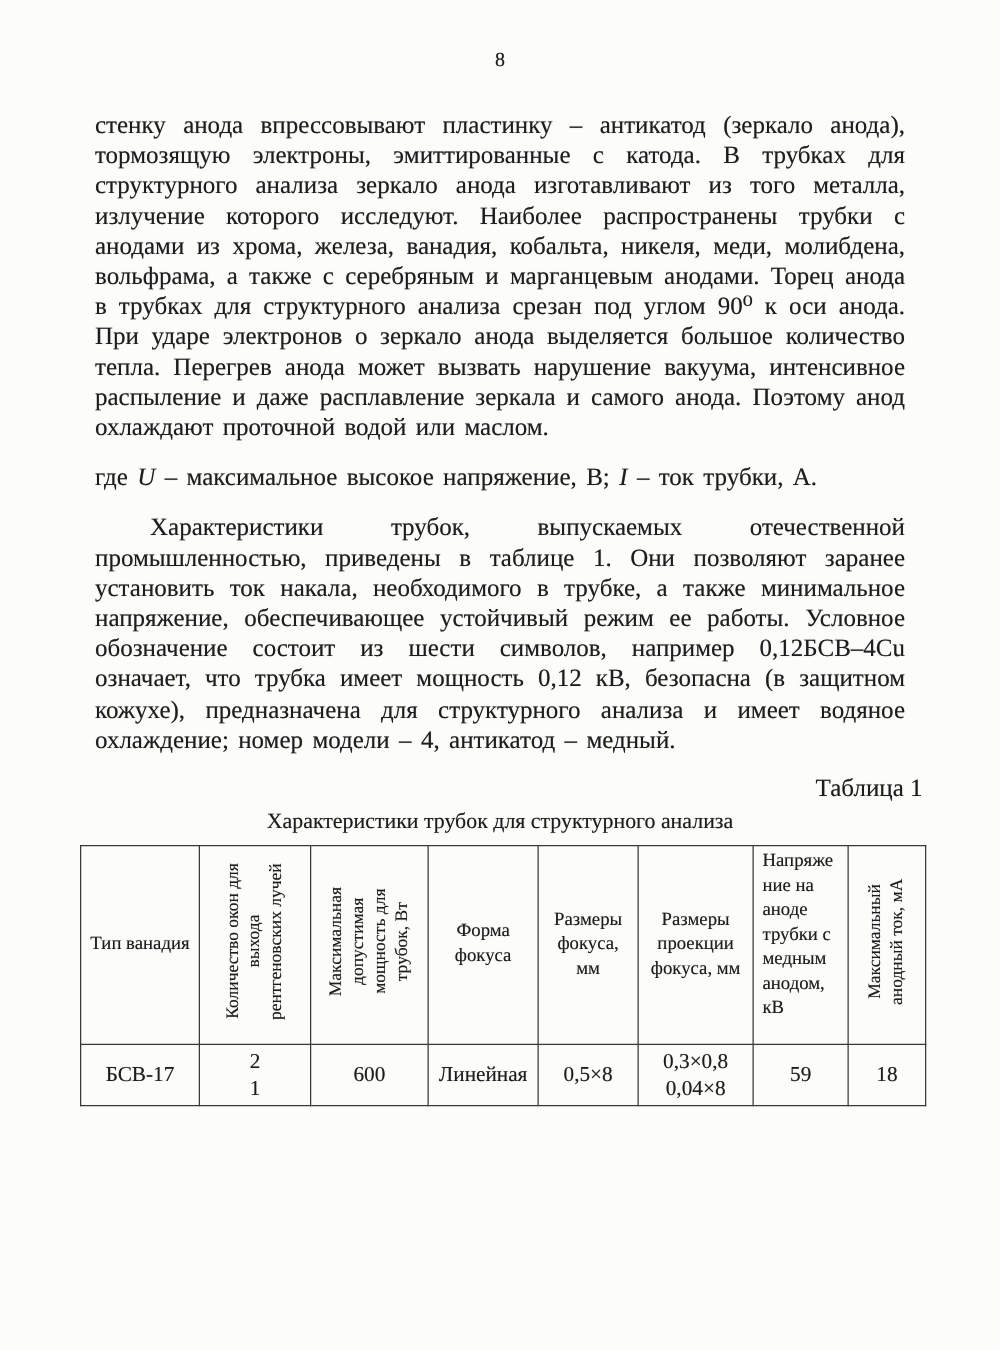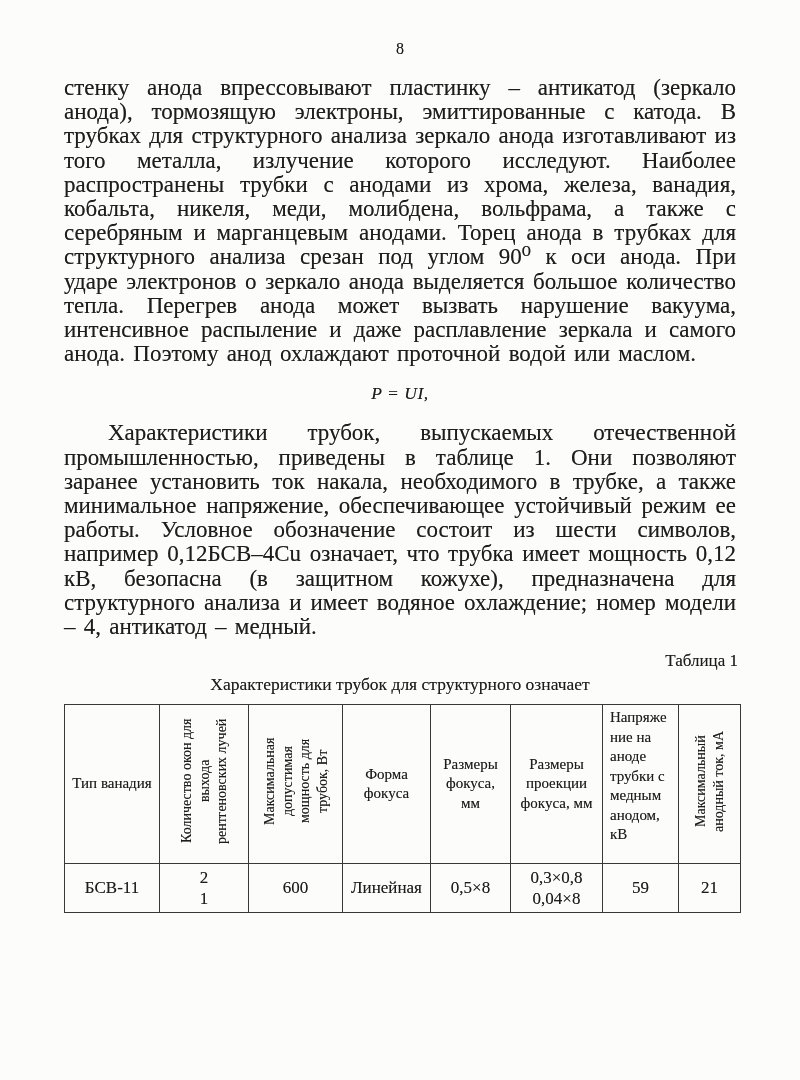--- a/index.html
+++ b/index.html
@@ -18,38 +18,38 @@
   }
   .pageno {
     text-align: center;
     padding-top: 40px;
     font-size: 16px;
   }
   .content {
     padding: 14px 60px 0 60px;
   }
   p.para {
-    margin: 4px;
+    margin: 16px;
     text-align: justify;
-    font-size: 23px;
+    font-size: 20px;
     line-height: 24.2px;
     word-spacing: 2.5px;
   }
   p.indent { text-indent: 44px; }
   .formula {
     text-align: center;
     font-style: italic;
     font-size: 17.5px;
     letter-spacing: 0.5px;
     margin: 17px 0 17px 0;
   }
   .var { font-style: italic; }
   .tbl-label {
     text-align: right;
-    font-size: 17px;
+    font-size: 20px;
     margin-top: 12px;
     padding-right: 2px;
   }
   .tbl-title {
     text-align: center;
     font-size: 17.5px;
     margin: 3px 0 9px 0;
   }
   table.char-table {
     border-collapse: collapse;
@@ -96,30 +96,28 @@
 
 <div class="page scan-text">
 
   <div class="pageno">8</div>
 
   <div class="content">
 
     <p class="para">стенку анода впрессовывают пластинку – антикатод (зеркало анода), тормозящую электроны, эмиттированные с катода. В трубках для структурного анализа зеркало анода изготавливают из того металла, излучение которого исследуют. Наиболее распространены трубки с анодами из хрома, железа, ванадия, кобальта, никеля, меди, молибдена, вольфрама, а также с серебряным и марганцевым анодами. Торец анода в трубках для структурного анализа срезан под углом 90⁰ к оси анода. При ударе электронов о зеркало анода выделяется большое количество тепла. Перегрев анода может вызвать нарушение вакуума, интенсивное распыление и даже расплавление зеркала и самого анода. Поэтому анод охлаждают проточной водой или маслом.</p>
 
 
-    <div class="formula">
-      <span>P = UI,</span>
-    </div>
 
+    <p class="para"><span>где </span><span class="var">U</span><span> – максимальное высокое напряжение, В; </span><span class="var">I</span><span> – ток трубки, А.</span></p>
 
 
     <p class="para indent">Характеристики трубок, выпускаемых отечественной промышленностью, приведены в таблице 1. Они позволяют заранее установить ток накала, необходимого в трубке, а также минимальное напряжение, обеспечивающее устойчивый режим ее работы. Условное обозначение состоит из шести символов, например 0,12БСВ–4Cu означает, что трубка имеет мощность 0,12 кВ, безопасна (в защитном кожухе), предназначена для структурного анализа и имеет водяное охлаждение; номер модели – 4, антикатод – медный.</p>
 
     <div class="tbl-label">Таблица 1</div>
-    <div class="tbl-title">Характеристики трубок для структурного означает</div>
+    <div class="tbl-title">Характеристики трубок для структурного анализа</div>
 
     <table class="char-table">
       <colgroup>
         <col style="width:95px">
         <col style="width:89px">
         <col style="width:94px">
         <col style="width:88px">
         <col style="width:80px">
         <col style="width:92px">
         <col style="width:76px">
@@ -132,28 +130,28 @@
           <th><span class="vert">Максимальная допустимая мощность для трубок, Вт</span></th>
           <th><span>Форма фокуса</span></th>
           <th><span>Размеры фокуса, мм</span></th>
           <th><span>Размеры проекции фокуса, мм</span></th>
           <th class="left"><span>Напряжение на аноде трубки с медным анодом, кВ</span></th>
           <th><span class="vert">Максимальный анодный ток, мА</span></th>
         </tr>
       </thead>
       <tbody>
         <tr>
-          <td>БСВ-11</td>
+          <td>БСВ-17</td>
           <td>2
 1</td>
           <td>600</td>
           <td>Линейная</td>
           <td>0,5×8</td>
           <td>0,3×0,8
 0,04×8</td>
           <td>59</td>
-          <td>21</td>
+          <td>18</td>
         </tr>
       </tbody>
     </table>
 
   </div>
 </div>
 
 </body></html>

